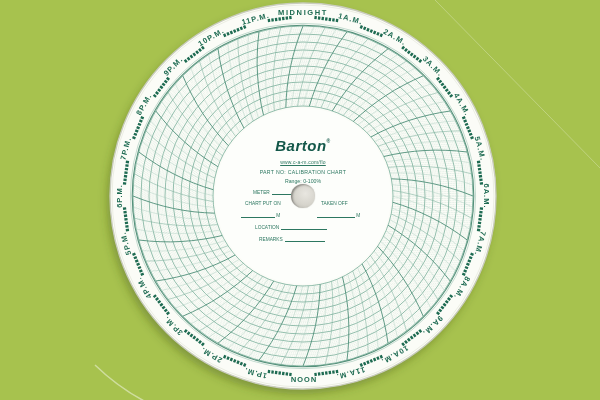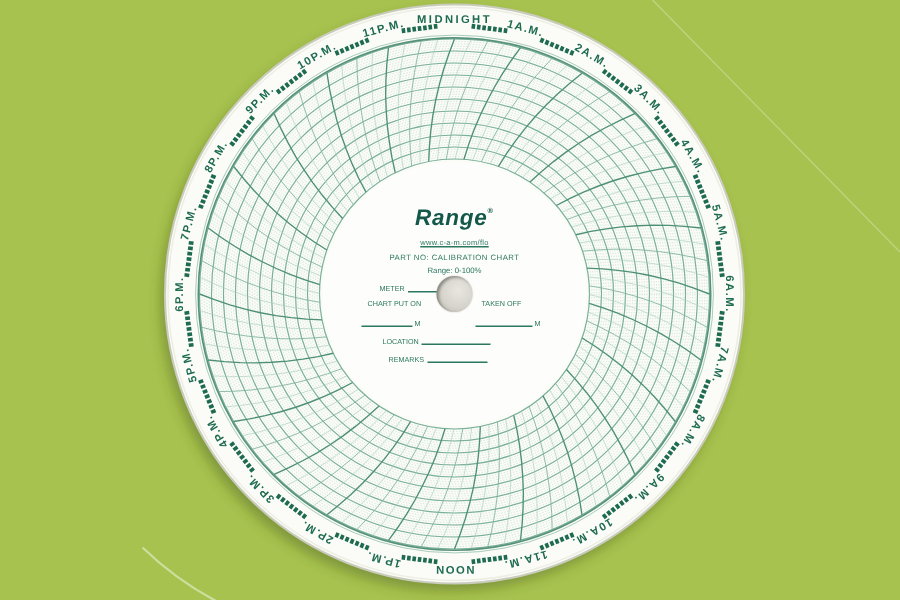--- a/index.html
+++ b/index.html
@@ -256,21 +256,21 @@
         <text x="0" y="0" text-anchor="middle" transform="translate(175.0 68.0) rotate(315)" class="hour-label">9P.M.</text>
         <line x1="-12" y1="0" x2="12" y2="0" stroke="#1e6b52" stroke-width="3.2" stroke-dasharray="2.4 1.2" transform="translate(194.3 54.4) rotate(322.5)"></line>
         <text x="0" y="0" text-anchor="middle" transform="translate(212.5 39.2) rotate(330)" class="hour-label">10P.M.</text>
         <line x1="-12" y1="0" x2="12" y2="0" stroke="#1e6b52" stroke-width="3.2" stroke-dasharray="2.4 1.2" transform="translate(234.7 31.1) rotate(337.5)"></line>
         <text x="0" y="0" text-anchor="middle" transform="translate(256.2 21.2) rotate(345)" class="hour-label">11P.M.</text>
         <line x1="-12" y1="0" x2="12" y2="0" stroke="#1e6b52" stroke-width="3.2" stroke-dasharray="2.4 1.2" transform="translate(279.7 19.0) rotate(352.5)"></line>
       </g>
     </svg>
 
   <div class="label-circle">
-    <div class="row brand"><span>Range</span><sup>®</sup></div>
+    <div class="row brand"><span>Barton</span><sup>®</sup></div>
     <div class="row website">www.c-a-m.com/flo</div>
     <div class="row partline">PART NO:  CALIBRATION CHART</div>
     <div class="row rangeline">Range: 0-100%</div>
 
     <div class="fieldrow f-meter"><span>METER</span><span class="blank" style="width:38px"></span></div>
     <div class="fieldrow f-puton">CHART PUT ON</div>
     <div class="fieldrow f-takenoff">TAKEN OFF</div>
     <div class="fieldrow f-m-left"><span class="blank" style="width:34px;margin-left:0"></span> <span>M</span></div>
     <div class="fieldrow f-m-right"><span class="blank" style="width:38px;margin-left:0"></span> <span>M</span></div>
     <div class="fieldrow f-location"><span>LOCATION</span><span class="blank" style="width:46px"></span></div>

